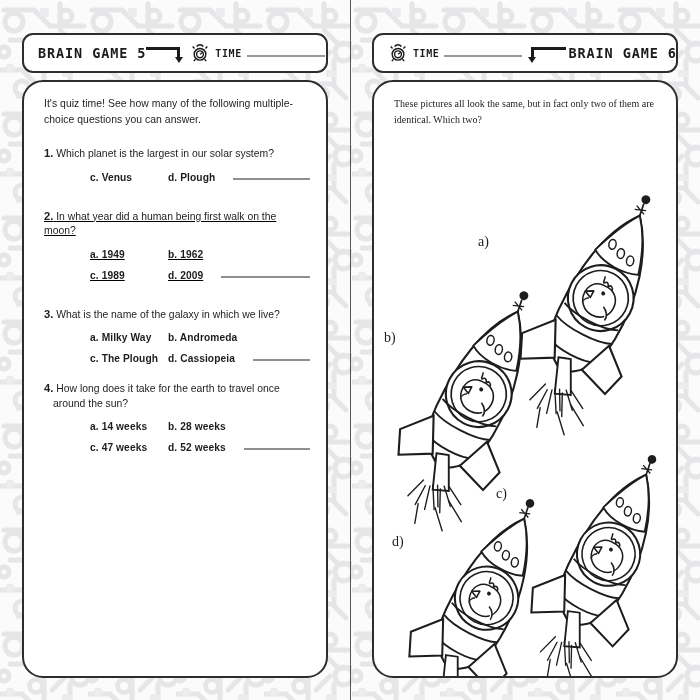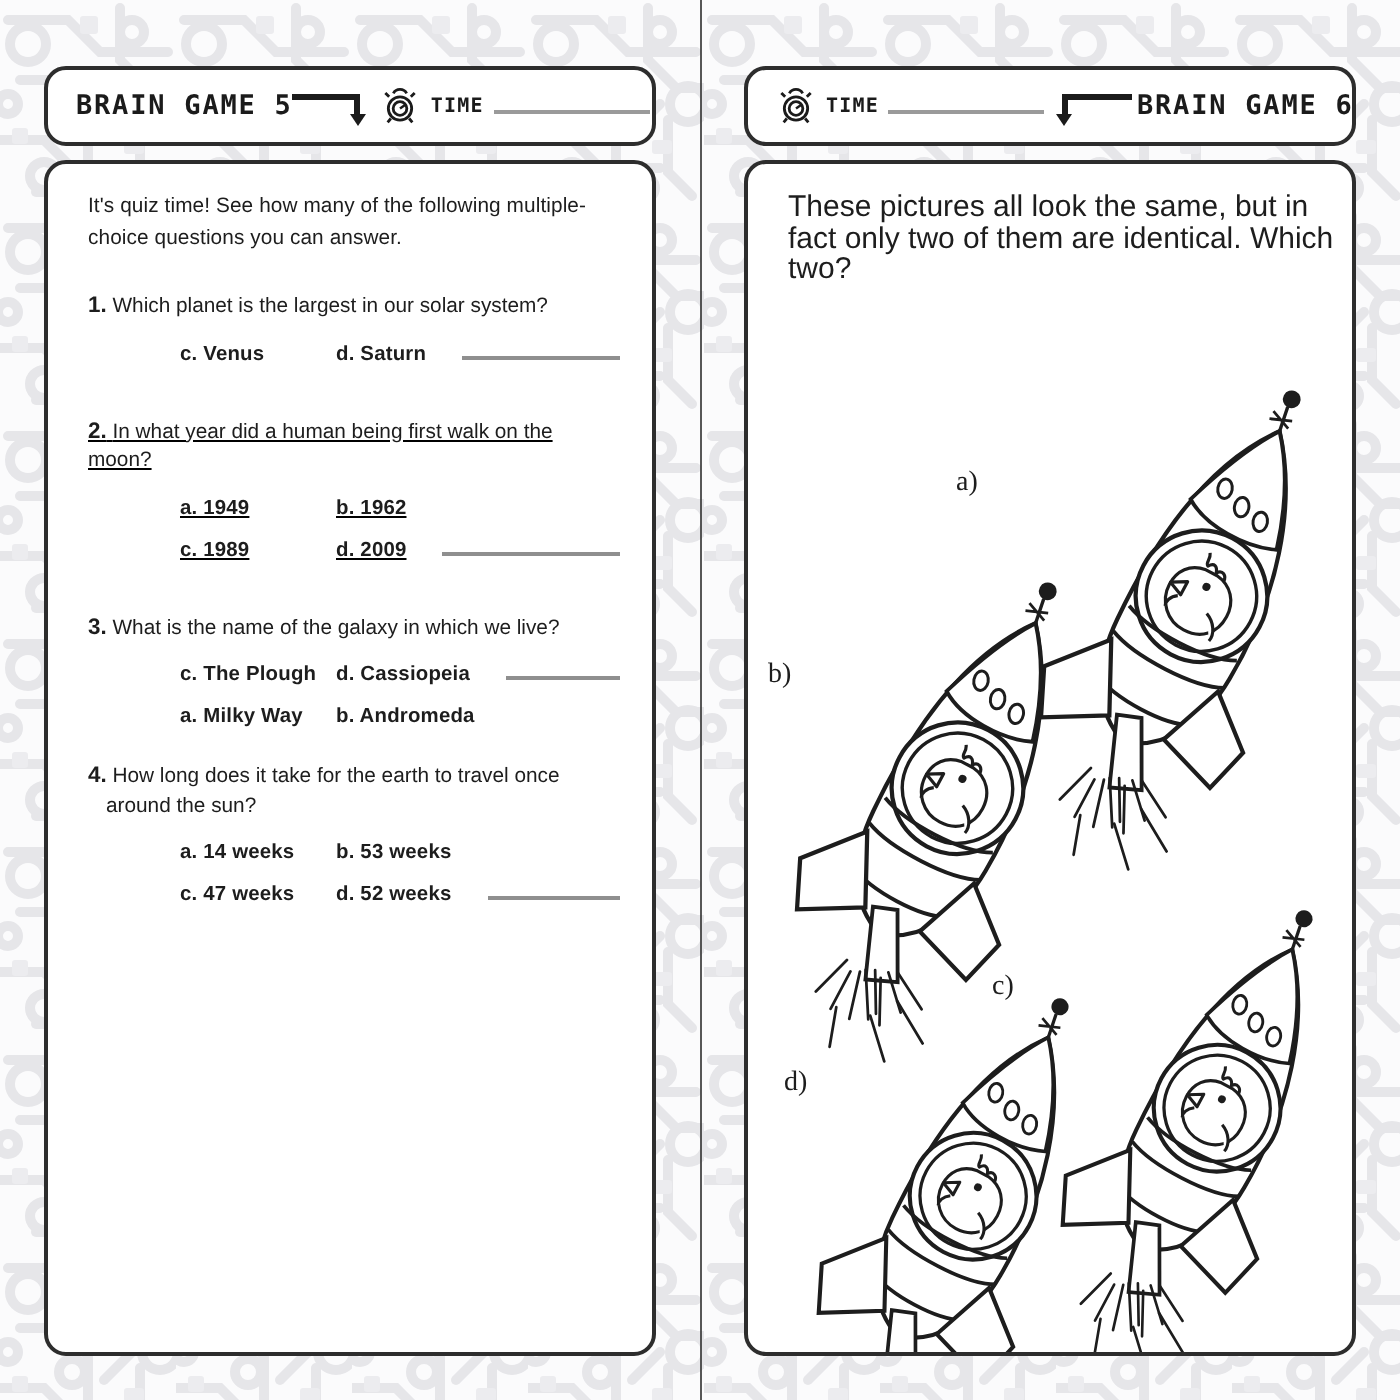--- a/index.html
+++ b/index.html
@@ -22,21 +22,21 @@
   .page.left{left:0;}
   .page.right{left:350px;}
 
   .hdr-box{
     position:absolute;left:22px;right:22px;top:33px;height:40px;
     border:2px solid #2d2d2d;border-radius:11px;background:#fff;
     box-sizing:border-box;
   }
   .body-box{
     position:absolute;left:22px;right:22px;top:80px;bottom:22px;
-    border:2px solid #2d2d2d;border-radius:11px;background:#fff;
+    border:2px solid #2d2d2d;border-radius:21px;background:#fff;
     box-sizing:border-box;overflow:hidden;
   }
 
   
   .hdr-inner{position:absolute;inset:0;display:flex;align-items:center;}
   .bg-title{
     font-family:"DejaVu Sans Mono", monospace;
     font-weight:bold;font-size:13.5px;letter-spacing:.9px;
     color:#1b1b1b;white-space:nowrap;
   }
@@ -89,21 +89,21 @@
   .opt.b{flex:none;}
   .ans-rule{
     flex:1;min-width:40px;height:1.6px;background:#8f8f8f;
     margin-left:18px;margin-bottom:3px;max-width:96px;
   }
   .spacer-rule{flex:1;}
 
   
   .rinstr{
     position:absolute;left:20px;right:6px;top:14px;
-    font-size:15px;line-height:15.5px;color:#1d1d1d;
+    font-size:10px;line-height:15.5px;color:#1d1d1d;font-family:Liberation Serif, serif;
   }
   .rocket-stage{position:absolute;left:0;right:0;top:44px;bottom:4px;}
   .rk-label{
     position:absolute;font-size:14px;color:#1d1d1d;
     font-family:"Liberation Serif", serif;
   }
 </style>
 </head>
 <body>
 
@@ -175,21 +175,21 @@
         <div class="intro">It's quiz time! See how many of the following multiple-choice questions you can answer.</div>
 
         <div class="qblock" style="margin-top:19px;">
           <div class="qtext">
             <span class="qnum">1.</span>
             <span>Which planet is the largest in our solar system?</span>
           </div>
           <div class="opts">
             <div class="optrow">
               <span class="opt a">c. Venus</span>
-              <span class="opt b">d. Saturn</span>
+              <span class="opt b">d. Plough</span>
               <span class="ans-rule"></span>
             </div>
           </div>
         </div>
 
         <div class="qblock" style="margin-top:26px;text-decoration:underline;">
           <div class="qtext">
             <span class="qnum">2.</span>
             <span>In what year did a human being first walk on the moon?</span>
           </div>
@@ -207,42 +207,42 @@
           </div>
         </div>
 
         <div class="qblock" style="margin-top:26px;">
           <div class="qtext">
             <span class="qnum">3.</span>
             <span>What is the name of the galaxy in which we live?</span>
           </div>
           <div class="opts">
             <div class="optrow">
+              <span class="opt a">a. Milky Way</span>
+              <span class="opt b">b. Andromeda</span>
+              <span class="spacer-rule"></span>
+            </div>
+            <div class="optrow">
               <span class="opt a">c. The Plough</span>
               <span class="opt b">d. Cassiopeia</span>
               <span class="ans-rule"></span>
-            </div>
-            <div class="optrow">
-              <span class="opt a">a. Milky Way</span>
-              <span class="opt b">b. Andromeda</span>
-              <span class="spacer-rule"></span>
             </div>
           </div>
         </div>
 
         <div class="qblock" style="">
           <div class="qtext">
             <span class="qnum">4.</span>
             <span>How long does it take for the earth to travel once</span>
             <span class="cont">around the sun?</span>
           </div>
           <div class="opts">
             <div class="optrow">
               <span class="opt a">a. 14 weeks</span>
-              <span class="opt b">b. 53 weeks</span>
+              <span class="opt b">b. 28 weeks</span>
               <span class="spacer-rule"></span>
             </div>
             <div class="optrow">
               <span class="opt a">c. 47 weeks</span>
               <span class="opt b">d. 52 weeks</span>
               <span class="ans-rule"></span>
             </div>
           </div>
         </div>
 

